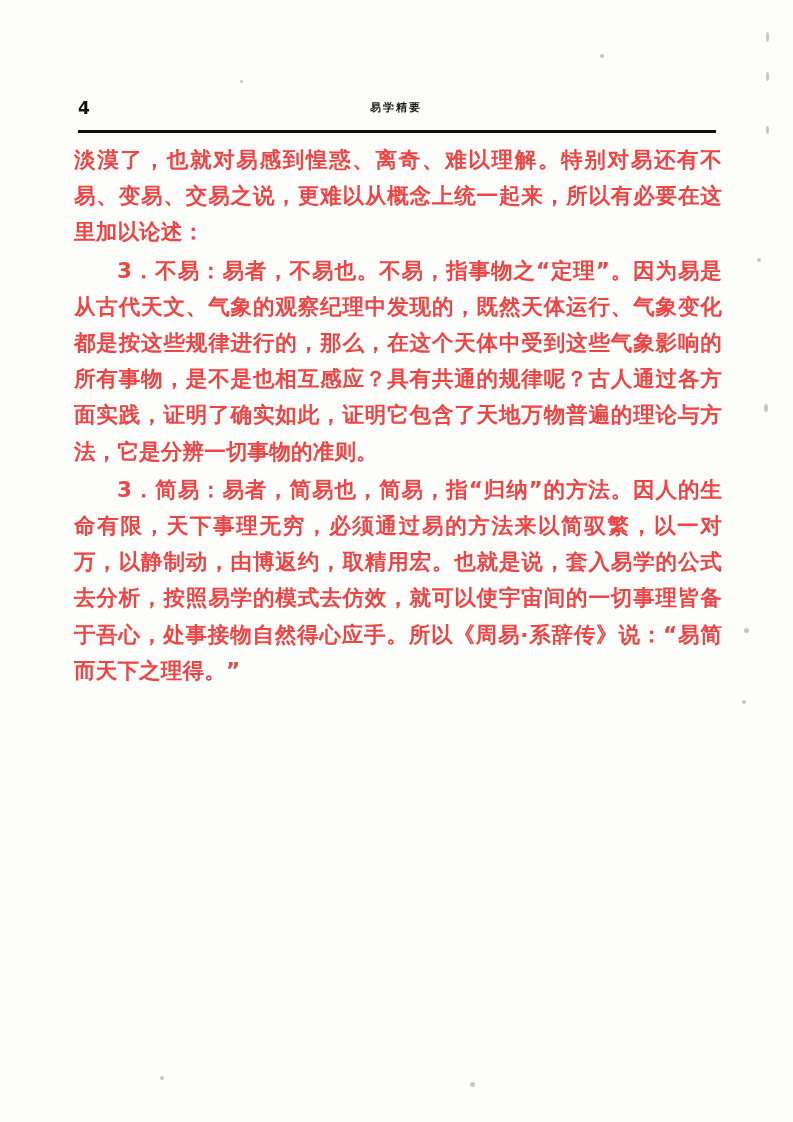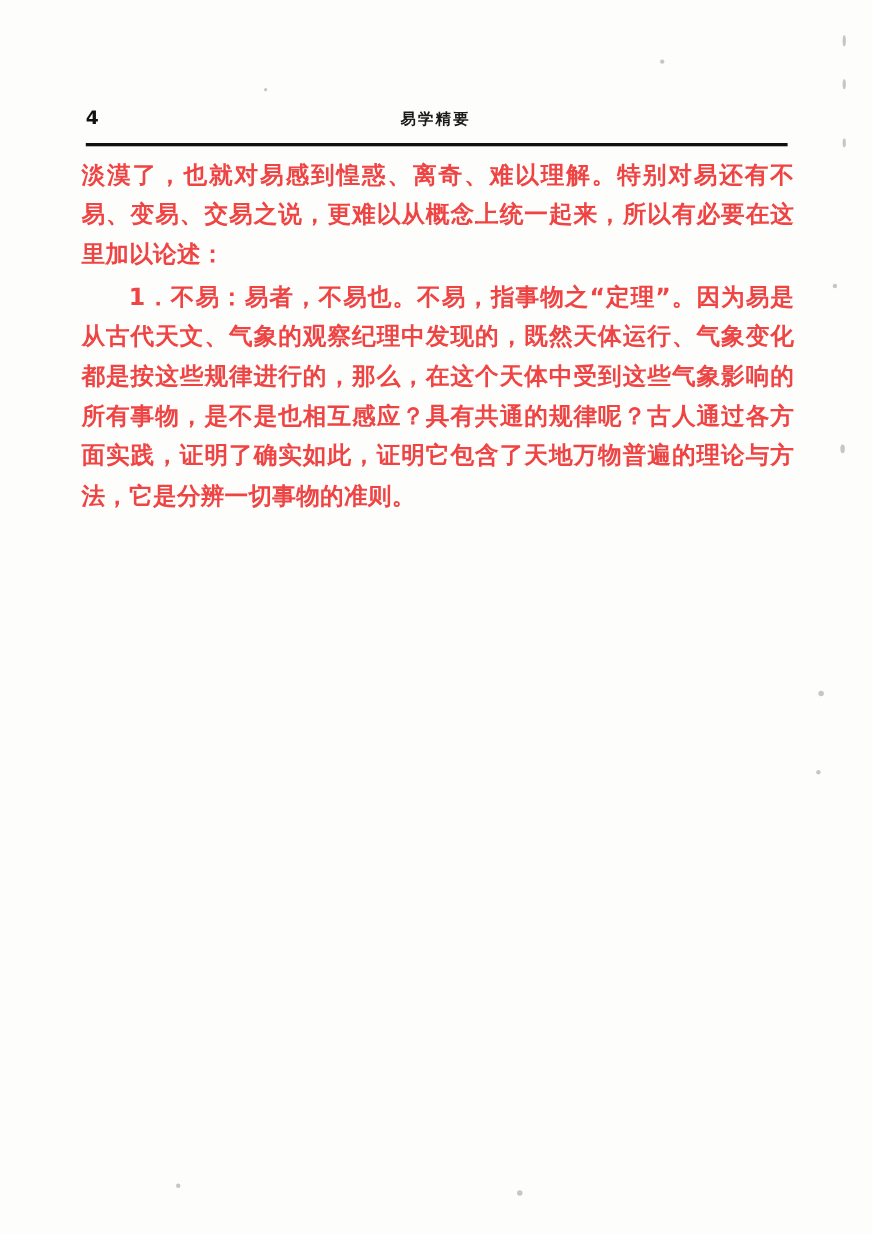--- a/index.html
+++ b/index.html
@@ -37,21 +37,21 @@
     font-weight: bold;
     color: #111;
     letter-spacing: 0;
   }
   .header .runhead {
     position: absolute;
     left: 0;
     right: 0;
     top: 2px;
     text-align: center;
-    font-size: 14px;
+    font-size: 11px;
     font-weight: bold;
     color: #1a1a1a;
     letter-spacing: 2px;
   }
   .rule {
     position: absolute;
     left: 78px;
     top: 130px;
     width: 638px;
     height: 3px;
@@ -84,21 +84,22 @@
 <div class="page">
 
   <div class="header">
     <div class="folio">4</div>
     <div class="runhead">易学精要</div>
   </div>
   <div class="rule"></div>
 
   <div class="body">
     <p class="para">淡漠了，也就对易感到惶惑、离奇、难以理解。特别对易还有不易、变易、交易之说，更难以从概念上统一起来，所以有必要在这里加以论述：</p>
-    <p class="para indent">1．不易：易者，不易也。不易，指事物之“定理”。因为易是从古代天文、气象的观察纪理中发现的，既然天体运行、气象变化都是按这些规律进行的，那么，在这个天体中受到这些气象影响的所有事物，是不是也相互感应？具有共通的规律呢？古人通过各方面实践，证明了确实如此，证明它包含了天地万物普遍的理论与方法，它是分辨一切事物的准则。</p>
+    <p class="para indent">3．不易：易者，不易也。不易，指事物之“定理”。因为易是从古代天文、气象的观察纪理中发现的，既然天体运行、气象变化都是按这些规律进行的，那么，在这个天体中受到这些气象影响的所有事物，是不是也相互感应？具有共通的规律呢？古人通过各方面实践，证明了确实如此，证明它包含了天地万物普遍的理论与方法，它是分辨一切事物的准则。</p>
+    <p class="para indent">3．简易：易者，简易也，简易，指“归纳”的方法。因人的生命有限，天下事理无穷，必须通过易的方法来以简驭繁，以一对万，以静制动，由博返约，取精用宏。也就是说，套入易学的公式去分析，按照易学的模式去仿效，就可以使宇宙间的一切事理皆备于吾心，处事接物自然得心应手。所以《周易·系辞传》说：“易简而天下之理得。”</p>
   </div>
 
   <div class="speck" style="left:766px; top:32px; width:3px; height:10px;"></div>
   <div class="speck" style="left:766px; top:72px; width:3px; height:9px;"></div>
   <div class="speck" style="left:766px; top:126px; width:3px; height:8px;"></div>
   <div class="speck" style="left:757px; top:258px; width:4px; height:4px;"></div>
   <div class="speck" style="left:764px; top:404px; width:4px; height:8px;"></div>
   <div class="speck" style="left:744px; top:628px; width:5px; height:5px;"></div>
   <div class="speck" style="left:742px; top:700px; width:4px; height:4px;"></div>
   <div class="speck" style="left:160px; top:1076px; width:4px; height:4px;"></div>

